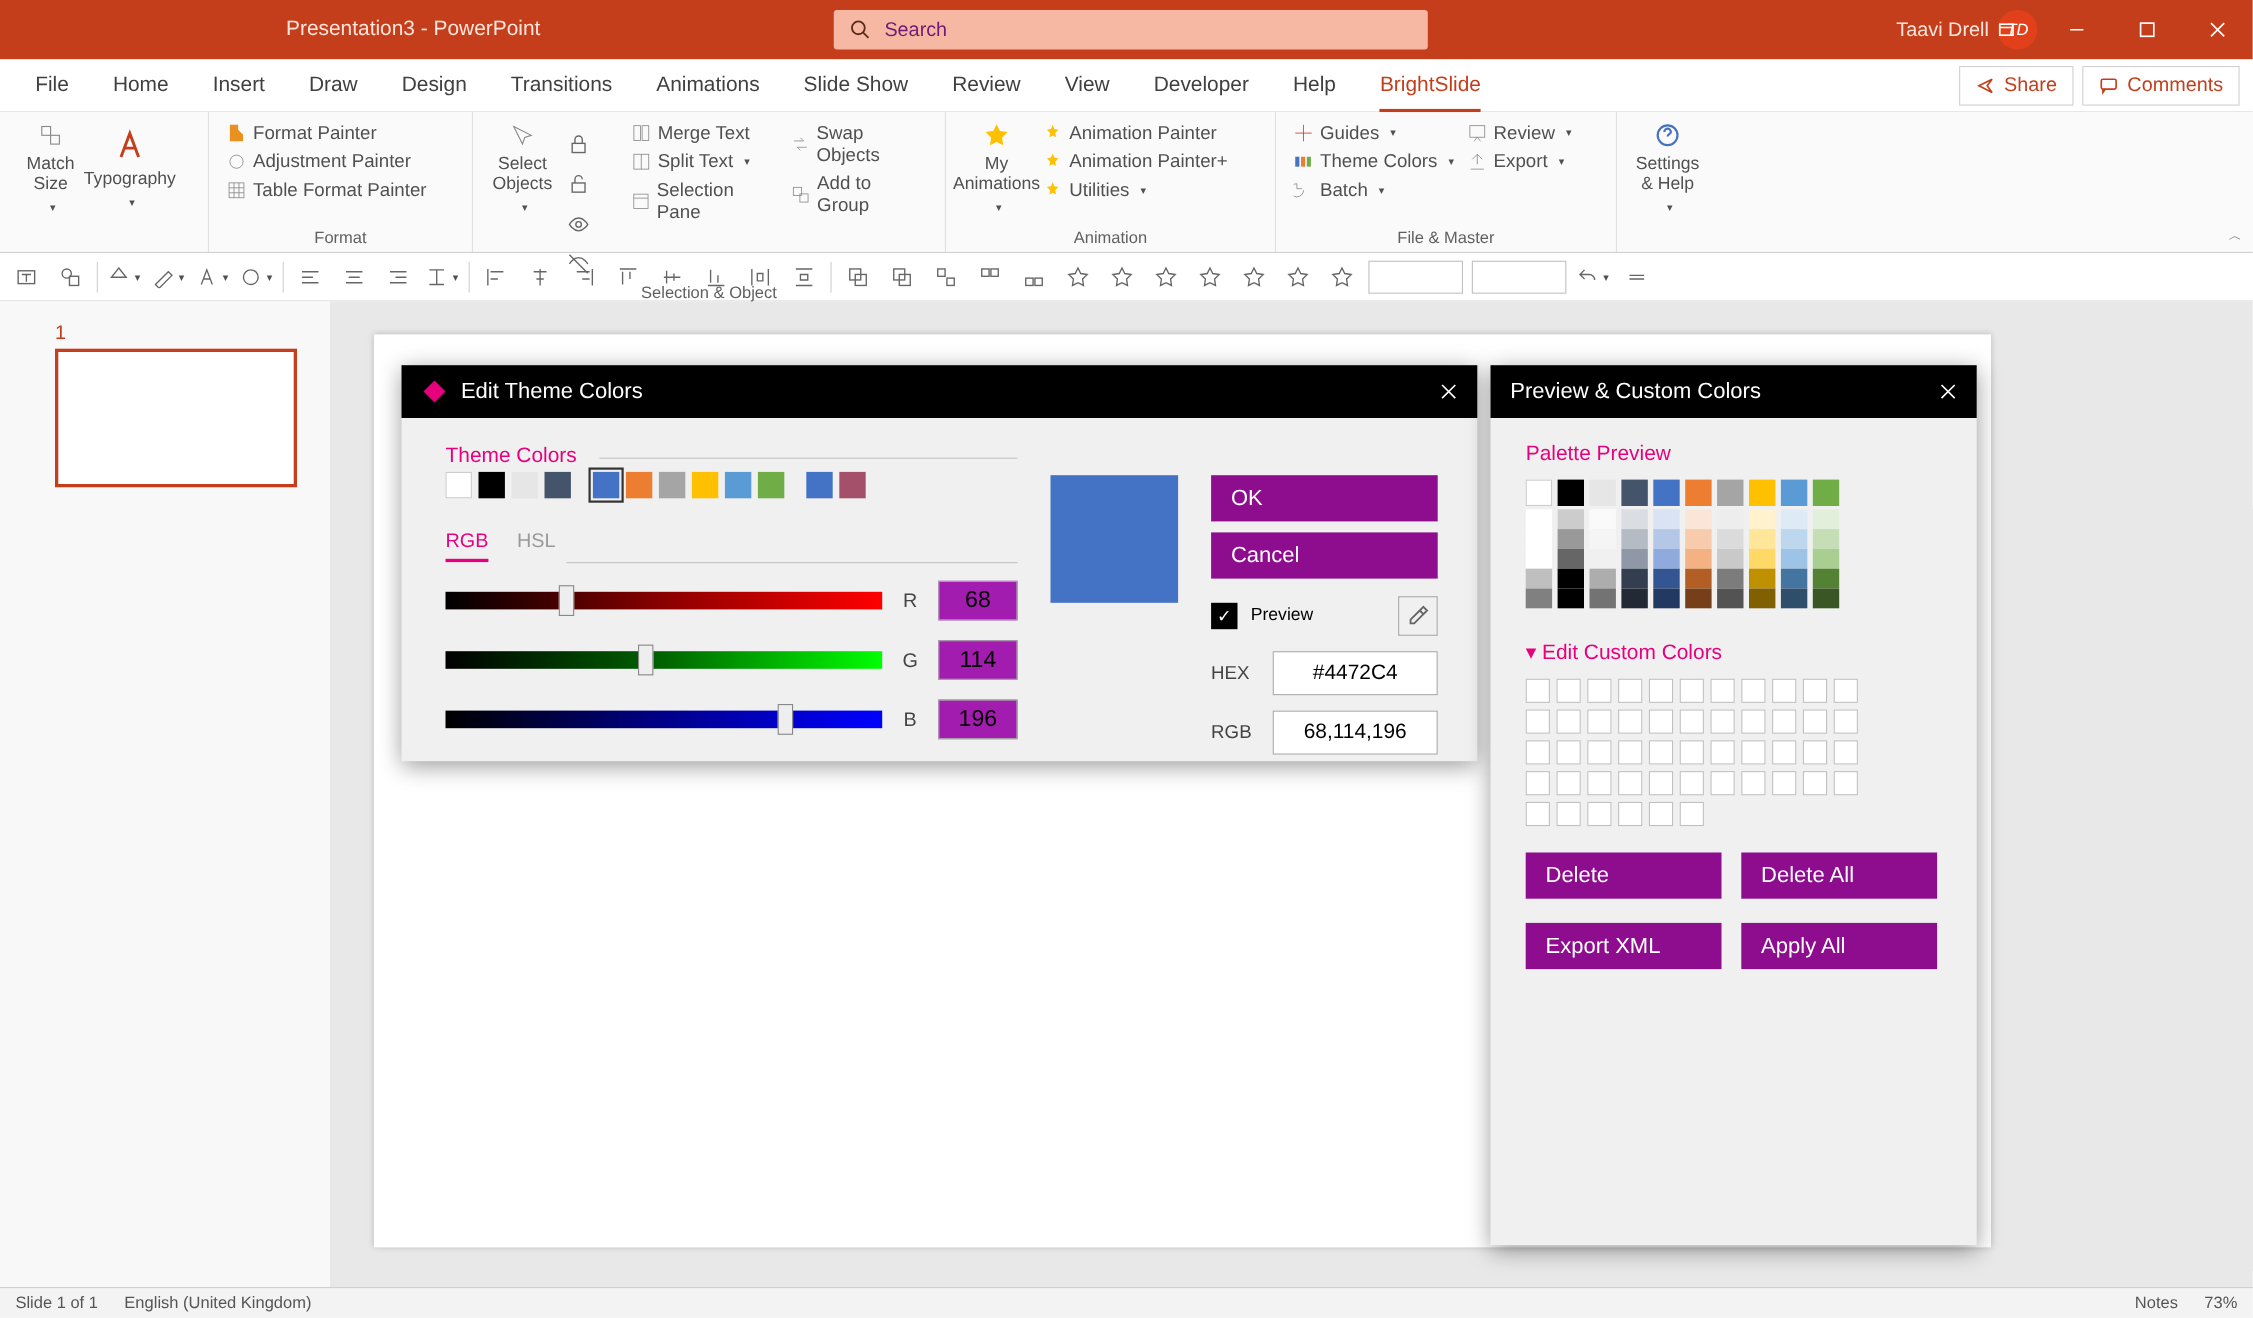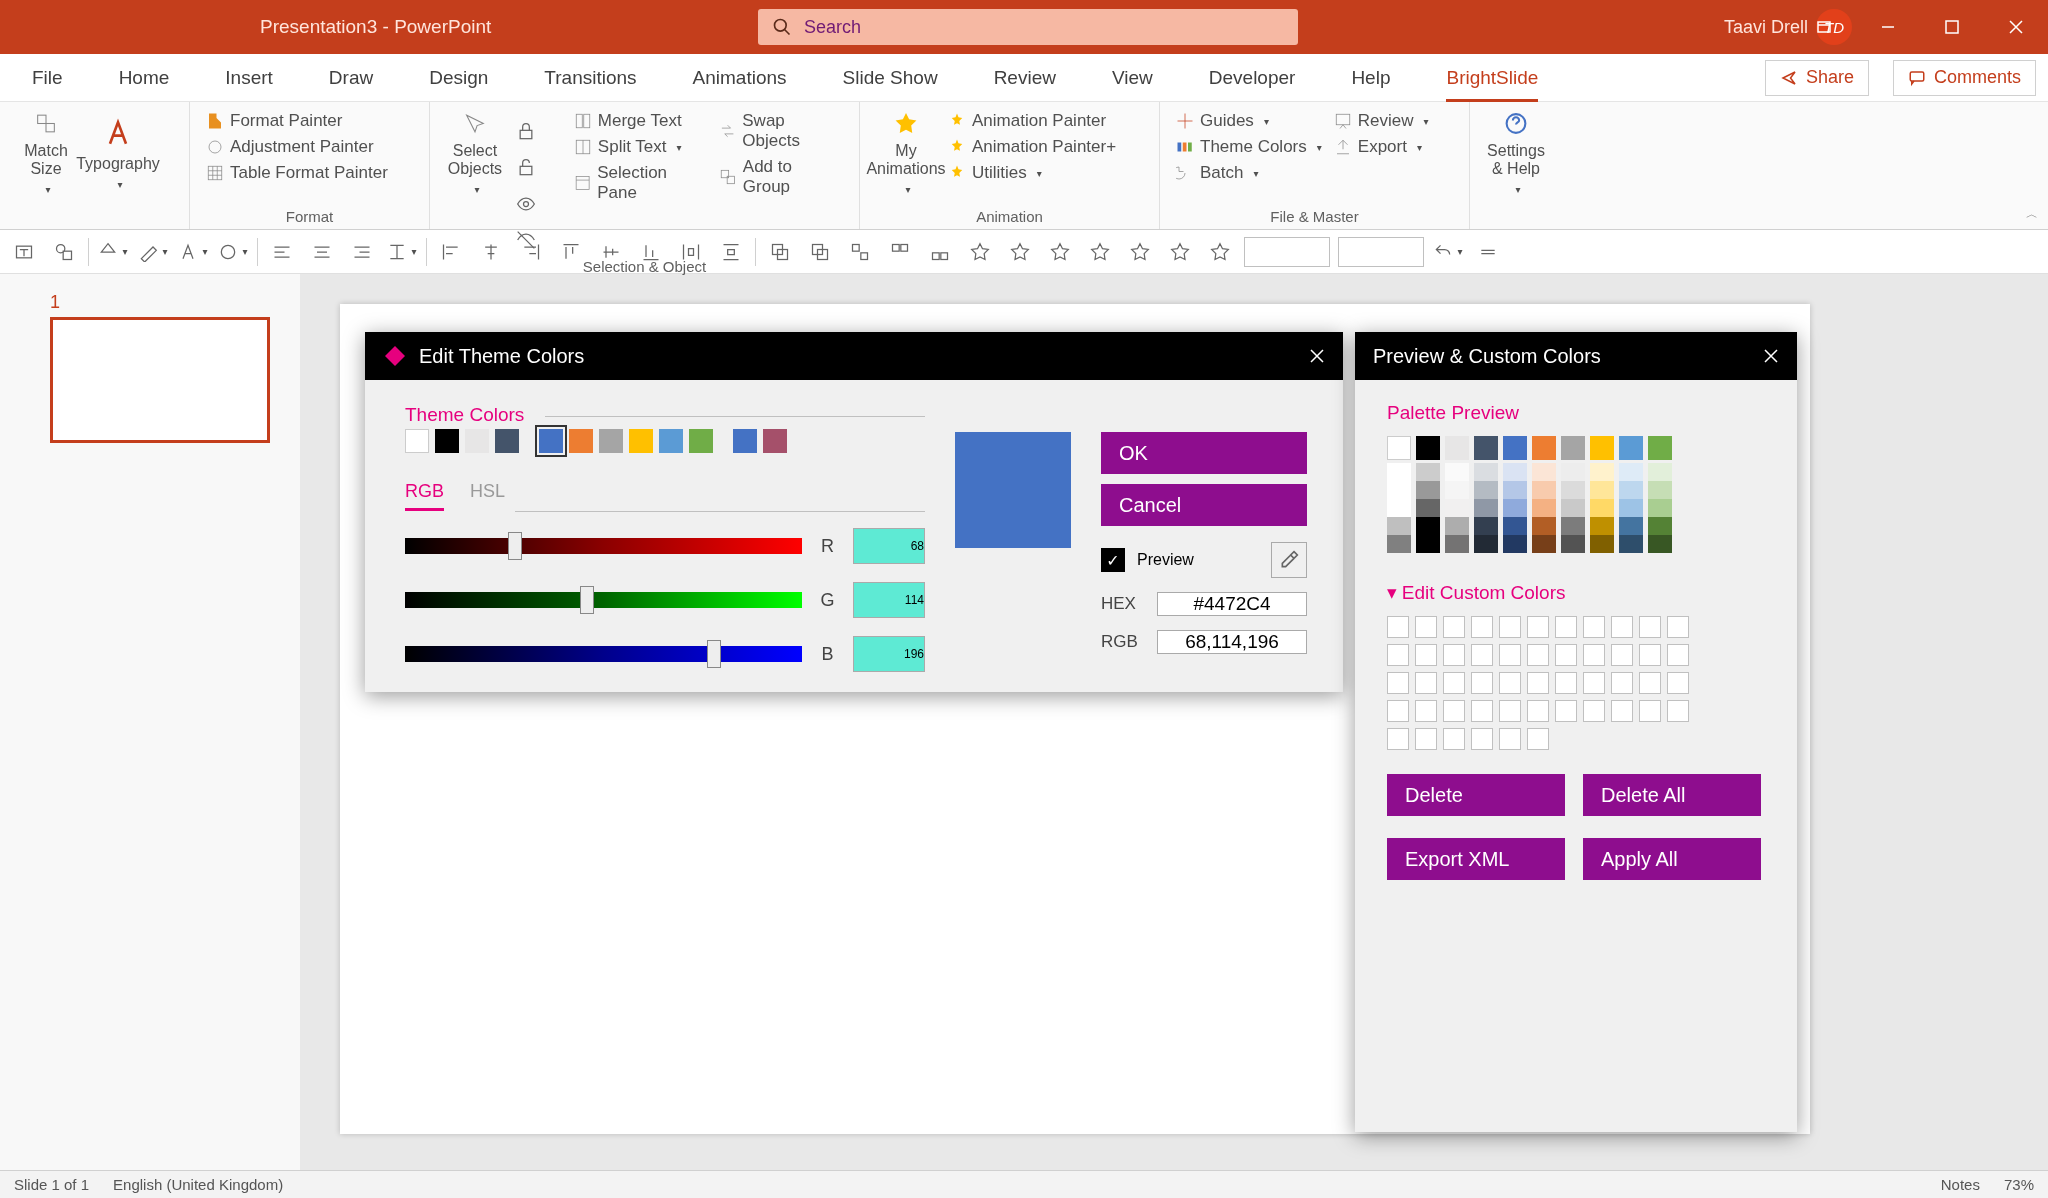--- a/index.html
+++ b/index.html
@@ -11,21 +11,21 @@
 .titlebar .search { position: absolute; left: 758px; width: 540px; height: 36px; background: #f6b8a3; border-radius: 3px; display: flex; align-items: center; padding: 0 14px; }
 .titlebar .search svg { width: 20px; height: 20px; stroke: #5a2a1a; fill: none; stroke-width: 2; }
 .titlebar .search span { color: #701a75; font-size: 18px; margin-left: 12px; }
 .titlebar .user { position: absolute; right: 240px; font-size: 18px; color: #ffe5dc; }
 .titlebar .avatar { position: absolute; right: 196px; width: 36px; height: 36px; border-radius: 50%; background: #e2401a; display: flex; align-items: center; justify-content: center; font-size: 15px; color: #fff; font-style: italic; }
 .titlebar .winbtns { position: absolute; right: 0; display: flex; }
 .titlebar .winbtn { width: 64px; height: 54px; display: flex; align-items: center; justify-content: center; color: #fff; }
 .titlebar .winbtn svg { width: 16px; height: 16px; stroke: #fff; fill: none; stroke-width: 1.5; }
 
 
-.ribbon-tabs { height: 48px; background: #fff; display: flex; align-items: center; padding: 0 12px; gap: 16px; border-bottom: 1px solid #e5e5e5; position: relative; }
+.ribbon-tabs { height: 48px; background: #fff; display: flex; align-items: center; padding: 0 12px; gap: 0; border-bottom: 1px solid #e5e5e5; position: relative; }
 .ribbon-tabs .tab { padding: 0 20px; font-size: 19px; color: #404040; height: 48px; display: flex; align-items: center; }
 .ribbon-tabs .tab.active { color: #c43e1c; position: relative; }
 .ribbon-tabs .tab.active::after { content:""; position:absolute; bottom:0; left:20px; right:20px; height:3px; background:#c43e1c; }
 .ribbon-tabs .rightbtn { border:1px solid #d0d0d0; height:36px; padding:0 14px; display:flex; align-items:center; gap:8px; margin-left:8px; font-size:18px; color:#c43e1c; }
 .ribbon-tabs .rightbtn svg { width:18px; height:18px; stroke:#c43e1c; fill:none; stroke-width:2; }
 
 
 .ribbon { height: 128px; background: #fafafa; border-bottom: 1px solid #d0d0d0; display:flex; position:relative; }
 .rgroup { border-right:1px solid #e0e0e0; padding:6px 10px 2px; display:flex; flex-direction:column; justify-content:space-between; }
 .rgroup .label { text-align:center; font-size:15px; color:#606060; padding:2px 0; }
@@ -72,34 +72,34 @@
 .tabs2 .t { color:#999; padding-bottom:6px; }
 .tabs2 .t.on { color:#e6007e; border-bottom:3px solid #e6007e; }
 .sliders-line { border-bottom:1px solid #c0c0c0; margin-bottom:16px; margin-top:-6px; margin-left:110px; }
 .slider-row { display:flex; align-items:center; gap:18px; margin-bottom:18px; }
 .slider { width:470px; height:16px; position:relative; }
 .slider .thumb2 { width:14px; height:28px; background:#eee; border:1px solid #888; position:absolute; top:-6px; }
 .sl-r { background:linear-gradient(to right,#000,#8b0000,#f00); }
 .sl-g { background:linear-gradient(to right,#000,#006400,#0f0); }
 .sl-b { background:linear-gradient(to right,#000,#00008b,#00f); }
 .chlab { width:18px; font-size:18px; color:#444; text-align:center; }
-.chval { width:72px; height:36px; border:1px solid #aaa; background:#5eead4; text-align:right; font-size:12px; }
+.chval { width:72px; height:36px; border:1px solid #aaa; background:#a21caf; text-align:center; font-size:21px; }
 
 .dlg1-mid { width:120px; padding-top:28px; }
 .preview-sw { width:116px; height:116px; }
 
 .dlg1-right { width:210px; padding-top:28px; }
 .bigbtn { width:206px; height:42px; background:#8e0d8e; color:#fff; font-size:20px; display:flex; align-items:center; padding:0 18px; margin-bottom:10px; }
 .prevrow { display:flex; align-items:center; gap:12px; margin-top:16px; }
 .chk { width:24px; height:24px; background:#000; display:flex; align-items:center; justify-content:center; color:#fff; }
 .eyedrop { width:36px; height:36px; border:1px solid #aaa; display:flex; align-items:center; justify-content:center; margin-left:auto; }
 .eyedrop svg { width:20px; height:20px; stroke:#666; fill:none; stroke-width:2; }
 .kvrow { display:flex; align-items:center; gap:14px; margin-top:14px; }
 .kvrow .k { width:42px; font-size:17px; color:#444; }
-.kvrow .v { flex:1; height:24px; border:1px solid #aaa; background:#fff; display:flex; align-items:center; justify-content:center; font-size:19px; }
+.kvrow .v { flex:1; height:40px; border:1px solid #aaa; background:#fff; display:flex; align-items:center; justify-content:center; font-size:19px; }
 
 .dlg2 { left:1015px; top:28px; width:442px; height:800px; }
 .dlg2-body { padding:22px 32px; }
 .pal-grid { display:flex; gap:5px; margin-bottom:28px; }
 .pal-col { display:flex; flex-direction:column; gap:0; }
 .pal-col .sw { margin-bottom:3px; }
 .pal-col .sh { width:24px; height:18px; }
 .ccgrid { display:flex; flex-wrap:wrap; gap:6px; width:320px; margin-bottom:24px; }
 .ccgrid .sw { border:1px solid #c0c0c0; background:#fff; width:22px; height:22px; }
 .cname-row { display:flex; align-items:center; gap:28px; margin-bottom:20px; }

